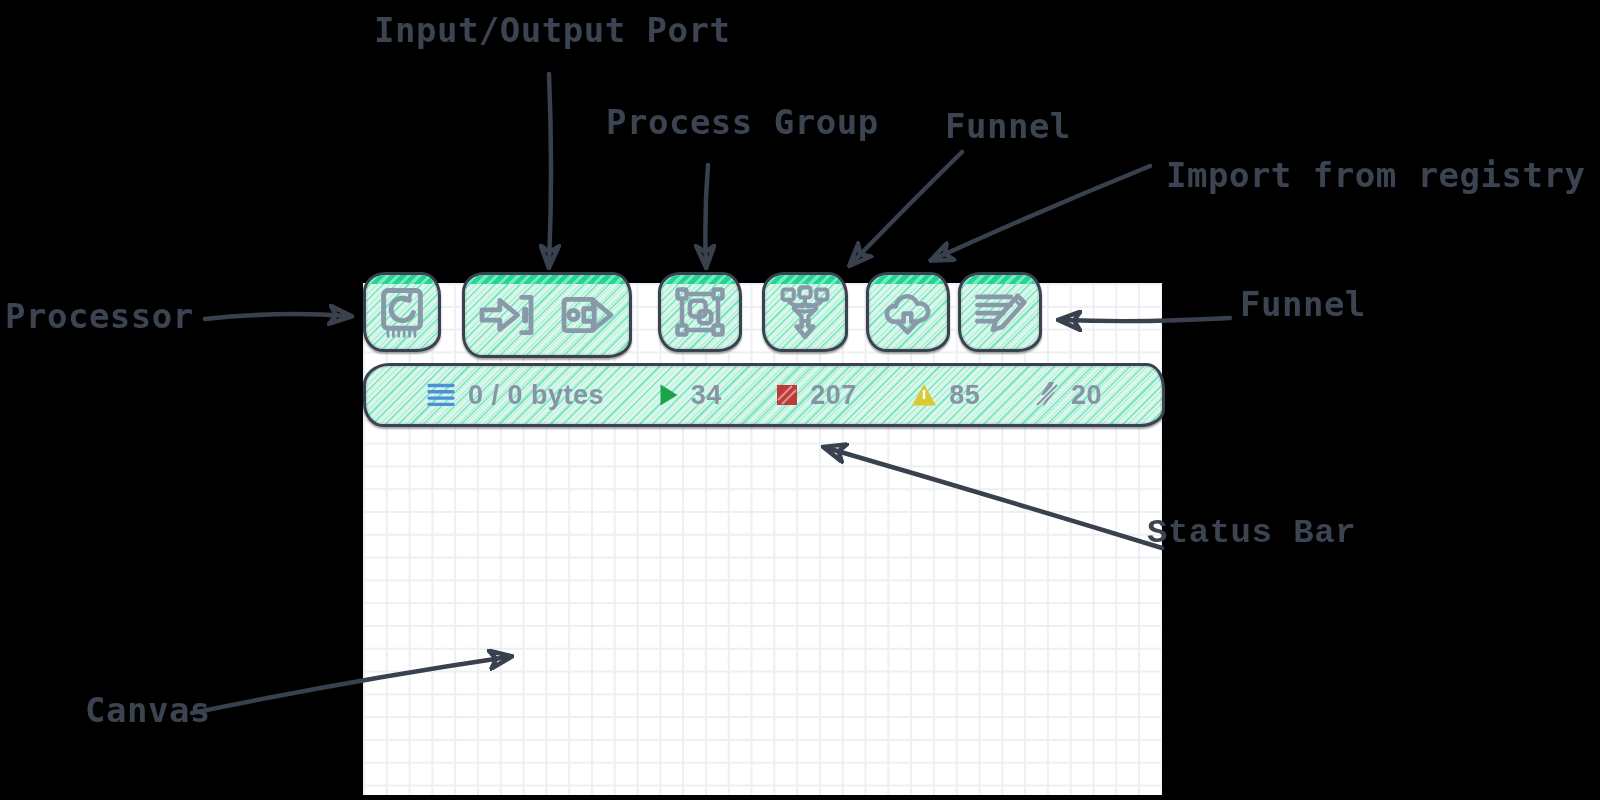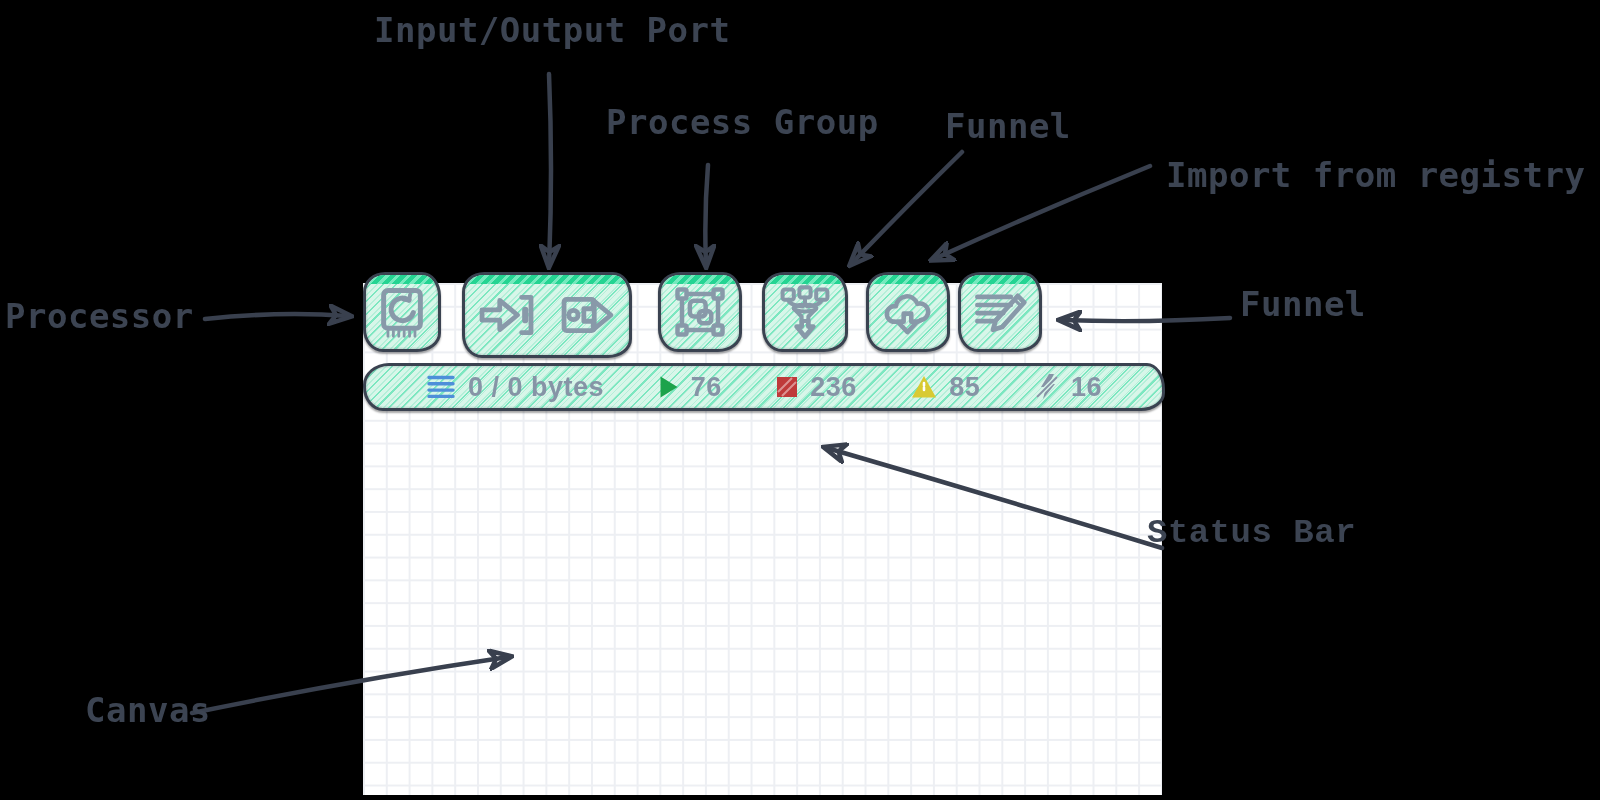--- a/index.html
+++ b/index.html
@@ -24,21 +24,21 @@
     box-shadow:0 2px 2px rgba(0,0,0,.35), inset 0 0 0 1.5px rgba(58,66,80,.12);}
 
   .tb{position:absolute;top:272px;height:80px;padding:0;cursor:pointer;
       display:flex;align-items:center;justify-content:space-around;
       border-radius:22px 19px 24px 20px / 20px 24px 19px 23px;overflow:hidden;}
   .tb::before{content:"";position:absolute;top:0;left:3px;right:3px;height:9px;
       border-radius:14px 14px 3px 3px;
       background:repeating-linear-gradient(135deg, var(--mint-top-band,#24d492) 0 4.5px, #74e9bd 4.5px 7.5px);}
   .tb svg{position:relative;display:block;}
 
-  .statusbar{position:absolute;left:363px;top:363px;width:802px;height:48px;
+  .statusbar{position:absolute;left:363px;top:363px;width:802px;height:64px;
       border-radius:26px 18px 24px 20px / 22px 26px 18px 24px;
       display:flex;align-items:center;justify-content:space-between;
       padding:4px 60px;box-sizing:border-box;}
   .sitem{display:flex;align-items:center;gap:12px;}
   .sitem .val{font-size:27px;font-weight:700;color:var(--status-text,#8694a6);letter-spacing:.5px;}
 
   
   .ann{position:absolute;color:var(--annotation-ink,#3c4452);white-space:nowrap;
        font:700 34px "DejaVu Sans Mono",monospace;letter-spacing:.5px;}
   .overlay{position:absolute;left:0;top:0;width:1600px;height:800px;pointer-events:none;}
@@ -121,43 +121,43 @@
     <div class="sitem">
       <svg width="30" height="26" viewBox="0 0 30 26" stroke="var(--queued-blue,#4e8fd9)" stroke-width="3.4" stroke-linecap="round">
         <path d="M3 3.5 h24 M3 9.8 h24 M3 16.1 h24 M3 22.4 h24"></path>
       </svg>
       <span class="val">0 / 0 bytes</span>
     </div>
     <div class="sitem">
       <svg width="20" height="24" viewBox="0 0 20 24">
         <path d="M1.5 1.5 L18.5 12 L1.5 22.5 Z" fill="var(--running-green,#1ca34b)"></path>
       </svg>
-      <span class="val">76</span>
+      <span class="val">34</span>
     </div>
     <div class="sitem">
       <svg width="22" height="22" viewBox="0 0 22 22">
         <rect x="1" y="1" width="20" height="20" fill="var(--stopped-red,#bf3a3a)"></rect>
         <path d="M2 16 L16 2 M6 20 L20 6" stroke="rgba(255,255,255,.45)" stroke-width="2"></path>
       </svg>
-      <span class="val">236</span>
+      <span class="val">207</span>
     </div>
     <div class="sitem">
       <svg width="26" height="24" viewBox="0 0 26 24">
         <path d="M13 1 L25 22.5 H1 Z" fill="var(--invalid-yellow,#d8ca33)"></path>
         <path d="M13 8 v7" stroke="#fff" stroke-width="2.6" stroke-linecap="round" stroke-dasharray="2.4 2.2"></path>
       </svg>
       <span class="val">85</span>
     </div>
     <div class="sitem">
       <svg width="24" height="28" viewBox="0 0 24 28">
         <path d="M14 1 L6 14 h5 L8 26 L20 11 h-6 L19 1 Z" fill="var(--status-text,#8694a6)"></path>
         <path d="M2 24 L22 4" stroke="var(--mint-fill,#d8f6e9)" stroke-width="4.6"></path>
         <path d="M2 24 L22 4" stroke="var(--status-text,#8694a6)" stroke-width="2"></path>
       </svg>
-      <span class="val">16</span>
+      <span class="val">20</span>
     </div>
   </div>
 
   <svg class="overlay">
     <defs>
       <marker id="ah" markerUnits="userSpaceOnUse" markerWidth="26" markerHeight="22" refX="20" refY="11" orient="auto">
         <path d="M2 2 L24 11 L2 20 L8 11 Z" fill="#39404e" stroke="none"></path>
       </marker>
     </defs>
     <path d="M205 319 Q280 311 348 316" marker-end="url(#ah)"></path>

